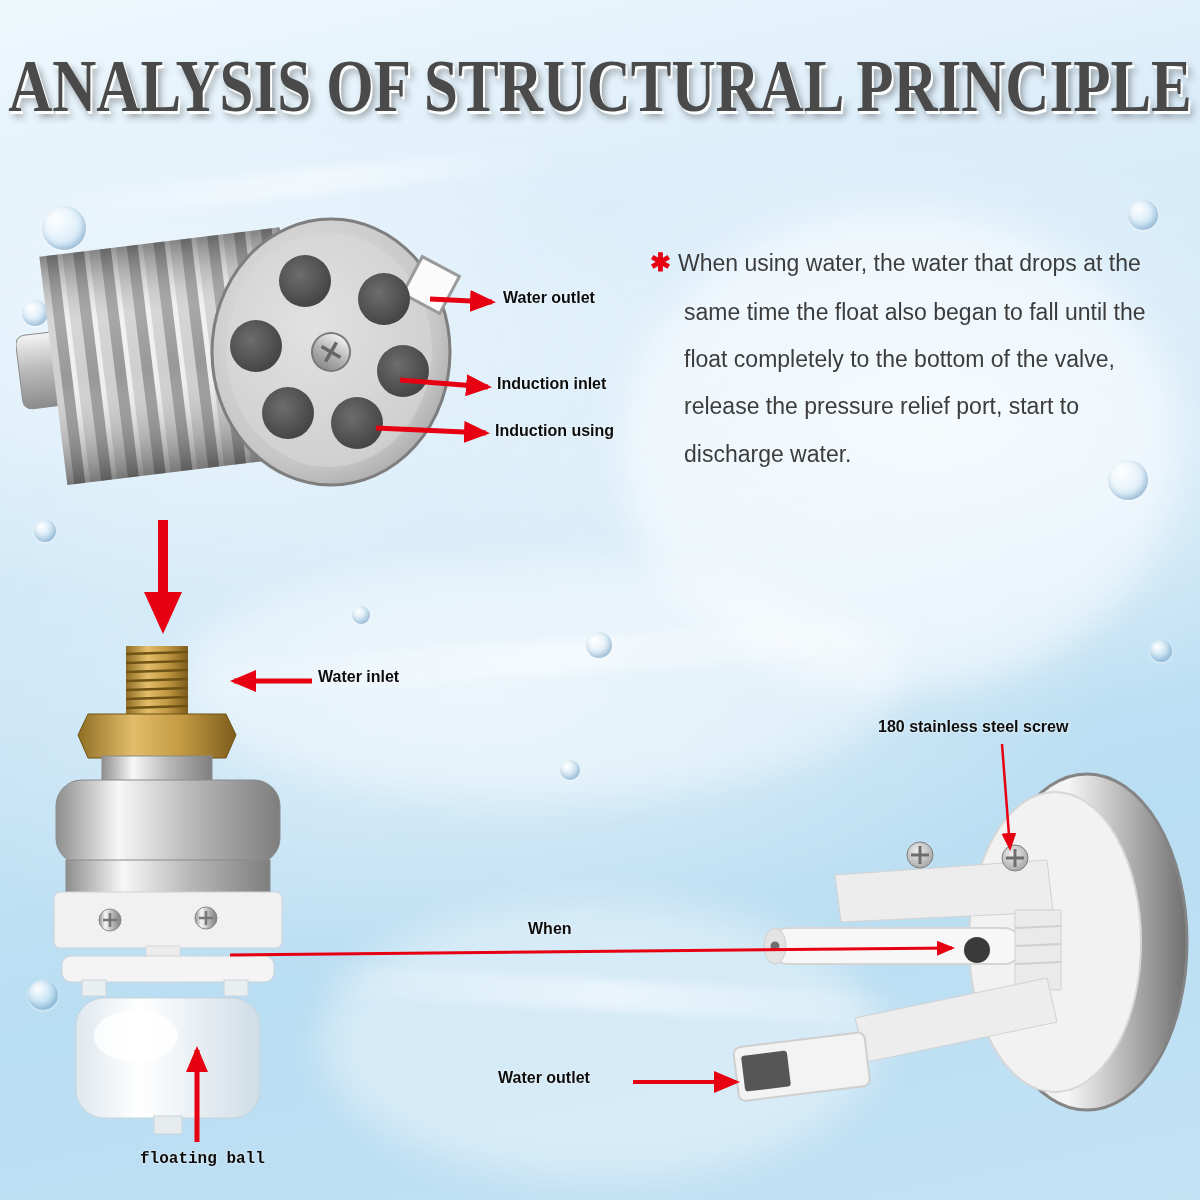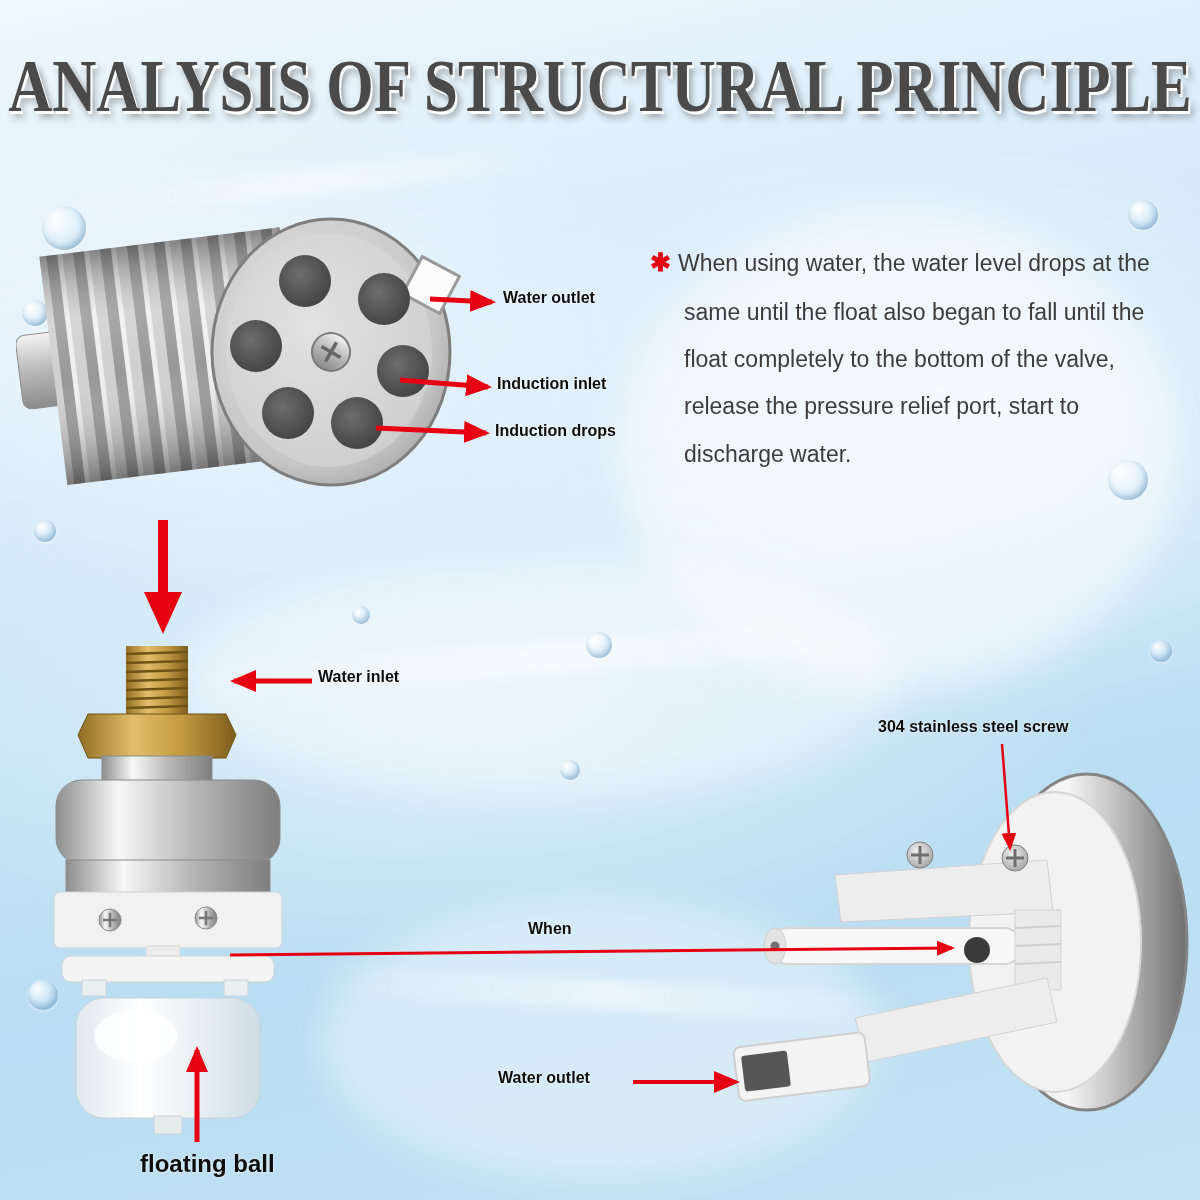--- a/index.html
+++ b/index.html
@@ -38,21 +38,21 @@
     transform: scaleY(1.22); transform-origin: center top;
     text-shadow: 2px 2px 0 rgba(255,255,255,.95), 4px 5px 7px rgba(45,45,45,.45);
     z-index:20;
   }
   
   .label {
     position:absolute; z-index:60; white-space:nowrap;
     font-weight:bold; font-size:16px; color:#0d0d0d;
     text-shadow: 0 0 3px rgba(255,255,255,.8);
   }
-  .label-lg { font-size:24px; }
+  .label-lg { font-size:16px;font-family:Liberation Mono, monospace; }
   
   #principles {
     position:absolute; left:650px; top:237px; width:532px; z-index:20;
     font-size:23px; line-height:2.06; color:#3c3c3c;
   }
   #principles p { margin:0 0 6px 0; padding-left:34px; text-indent:-34px; }
   #principles .bullet { color:#e60012; font-size:25px; font-weight:bold; margin-right:7px; }
   
   .product { position:absolute; z-index:10; }
   
@@ -230,28 +230,28 @@
     <line x1="300" y1="204" x2="346" y2="202" stroke="#cfcfcf" stroke-width="2"></line>
 
     <polygon points="332,218 342,262 152,302 140,258" fill="#ededed" stroke="#d2d2d2"></polygon>
     <g transform="rotate(-7 100 300)">
       <rect x="20" y="278" width="132" height="54" rx="7" fill="#f3f3f3" stroke="#cfcfcf" stroke-width="2"></rect>
       <rect x="27" y="287" width="46" height="36" rx="3" fill="#565656"></rect>
     </g>
   </svg>
 
   <div id="principles">
-    <p><span class="bullet">✱</span><span>When using water, the water level drops at the same until the float also began to fall until the float completely to the bottom of the valve, release the pressure relief port, start to discharge water.</span></p>
+    <p><span class="bullet">✱</span><span>When using water, the water that drops at the same time the float also began to fall until the float completely to the bottom of the valve, release the pressure relief port, start to discharge water.</span></p>
   </div>
 
   <div class="label" style="left:503px;top:289px;">Water outlet</div>
   <div class="label" style="left:497px;top:375px;">Induction inlet</div>
-  <div class="label" style="left:495px;top:422px;">Induction drops</div>
+  <div class="label" style="left:495px;top:422px;">Induction using</div>
   <div class="label" style="left:318px;top:668px;">Water inlet</div>
-  <div class="label" style="left:878px;top:718px;">304 stainless steel screw</div>
+  <div class="label" style="left:878px;top:718px;">180 stainless steel screw</div>
   <div class="label" style="left:528px;top:920px;">When</div>
   <div class="label" style="left:498px;top:1069px;">Water outlet</div>
   <div class="label label-lg" style="left:140px;top:1150px;">floating ball</div>
 
   <svg id="arrows" width="1200" height="1200" viewBox="0 0 1200 1200">
     <defs>
       <marker id="ah" markerUnits="userSpaceOnUse" markerWidth="26" markerHeight="22" refX="22" refY="11" orient="auto">
         <path d="M0,0 L26,11 L0,22 z" fill="#e60012"></path>
       </marker>
       <marker id="ahSm" markerUnits="userSpaceOnUse" markerWidth="18" markerHeight="15" refX="15" refY="7.5" orient="auto">

